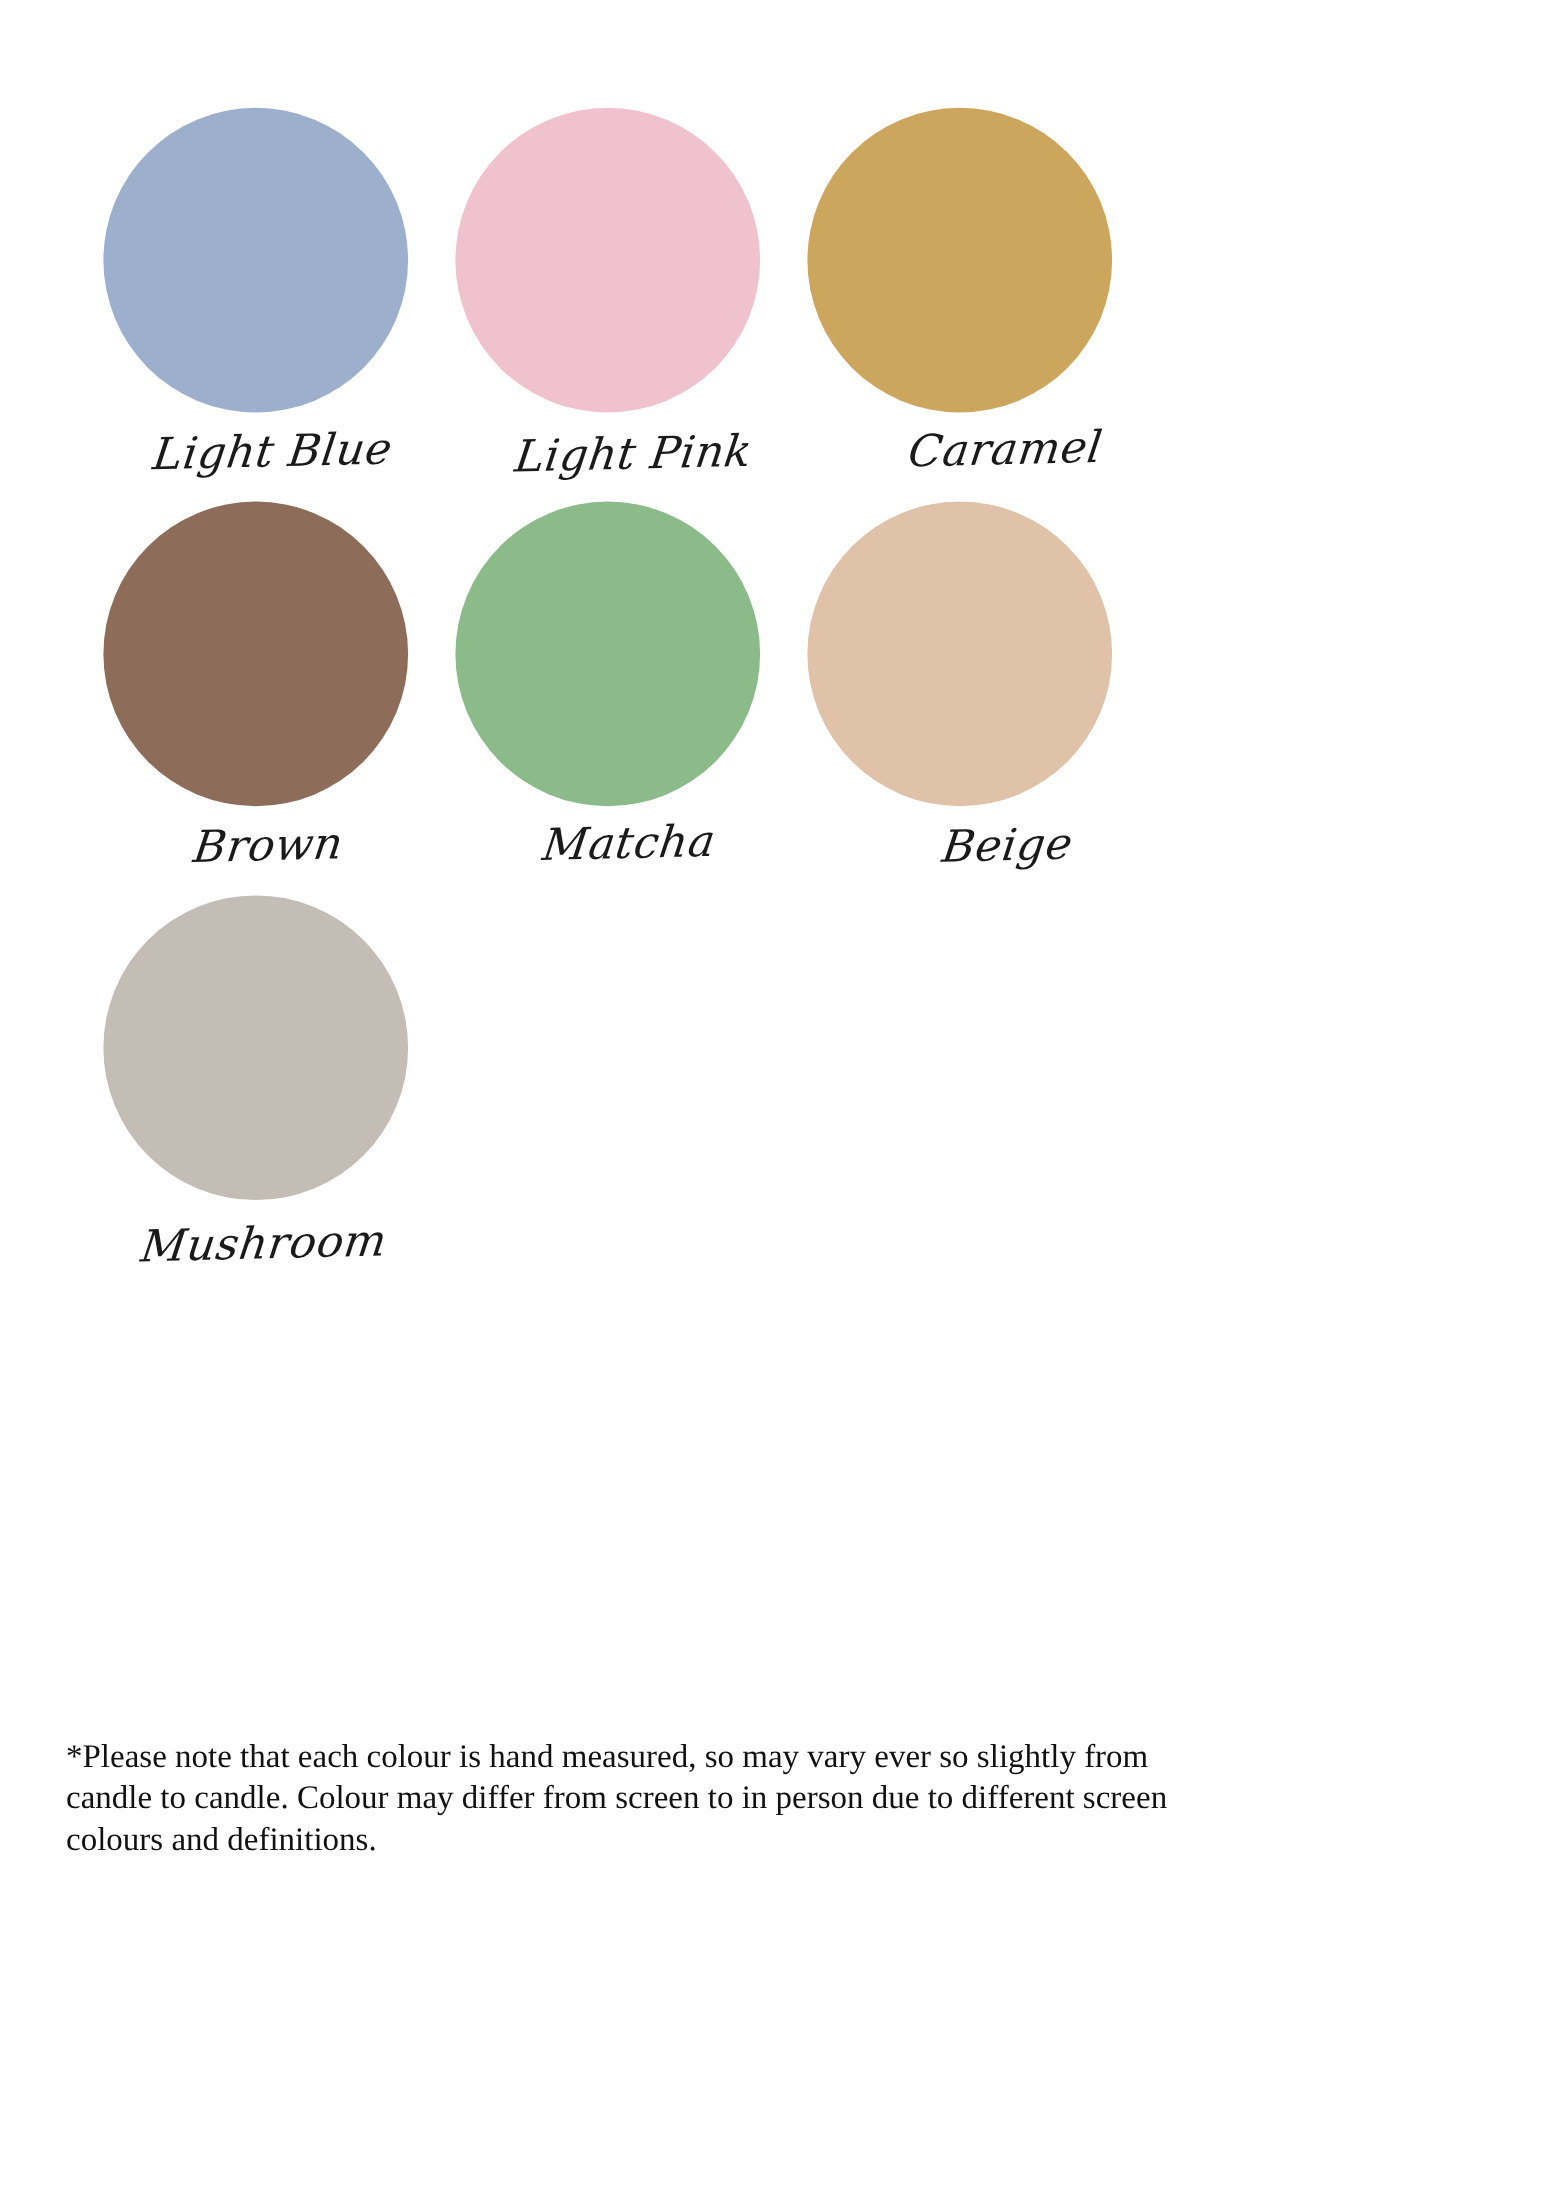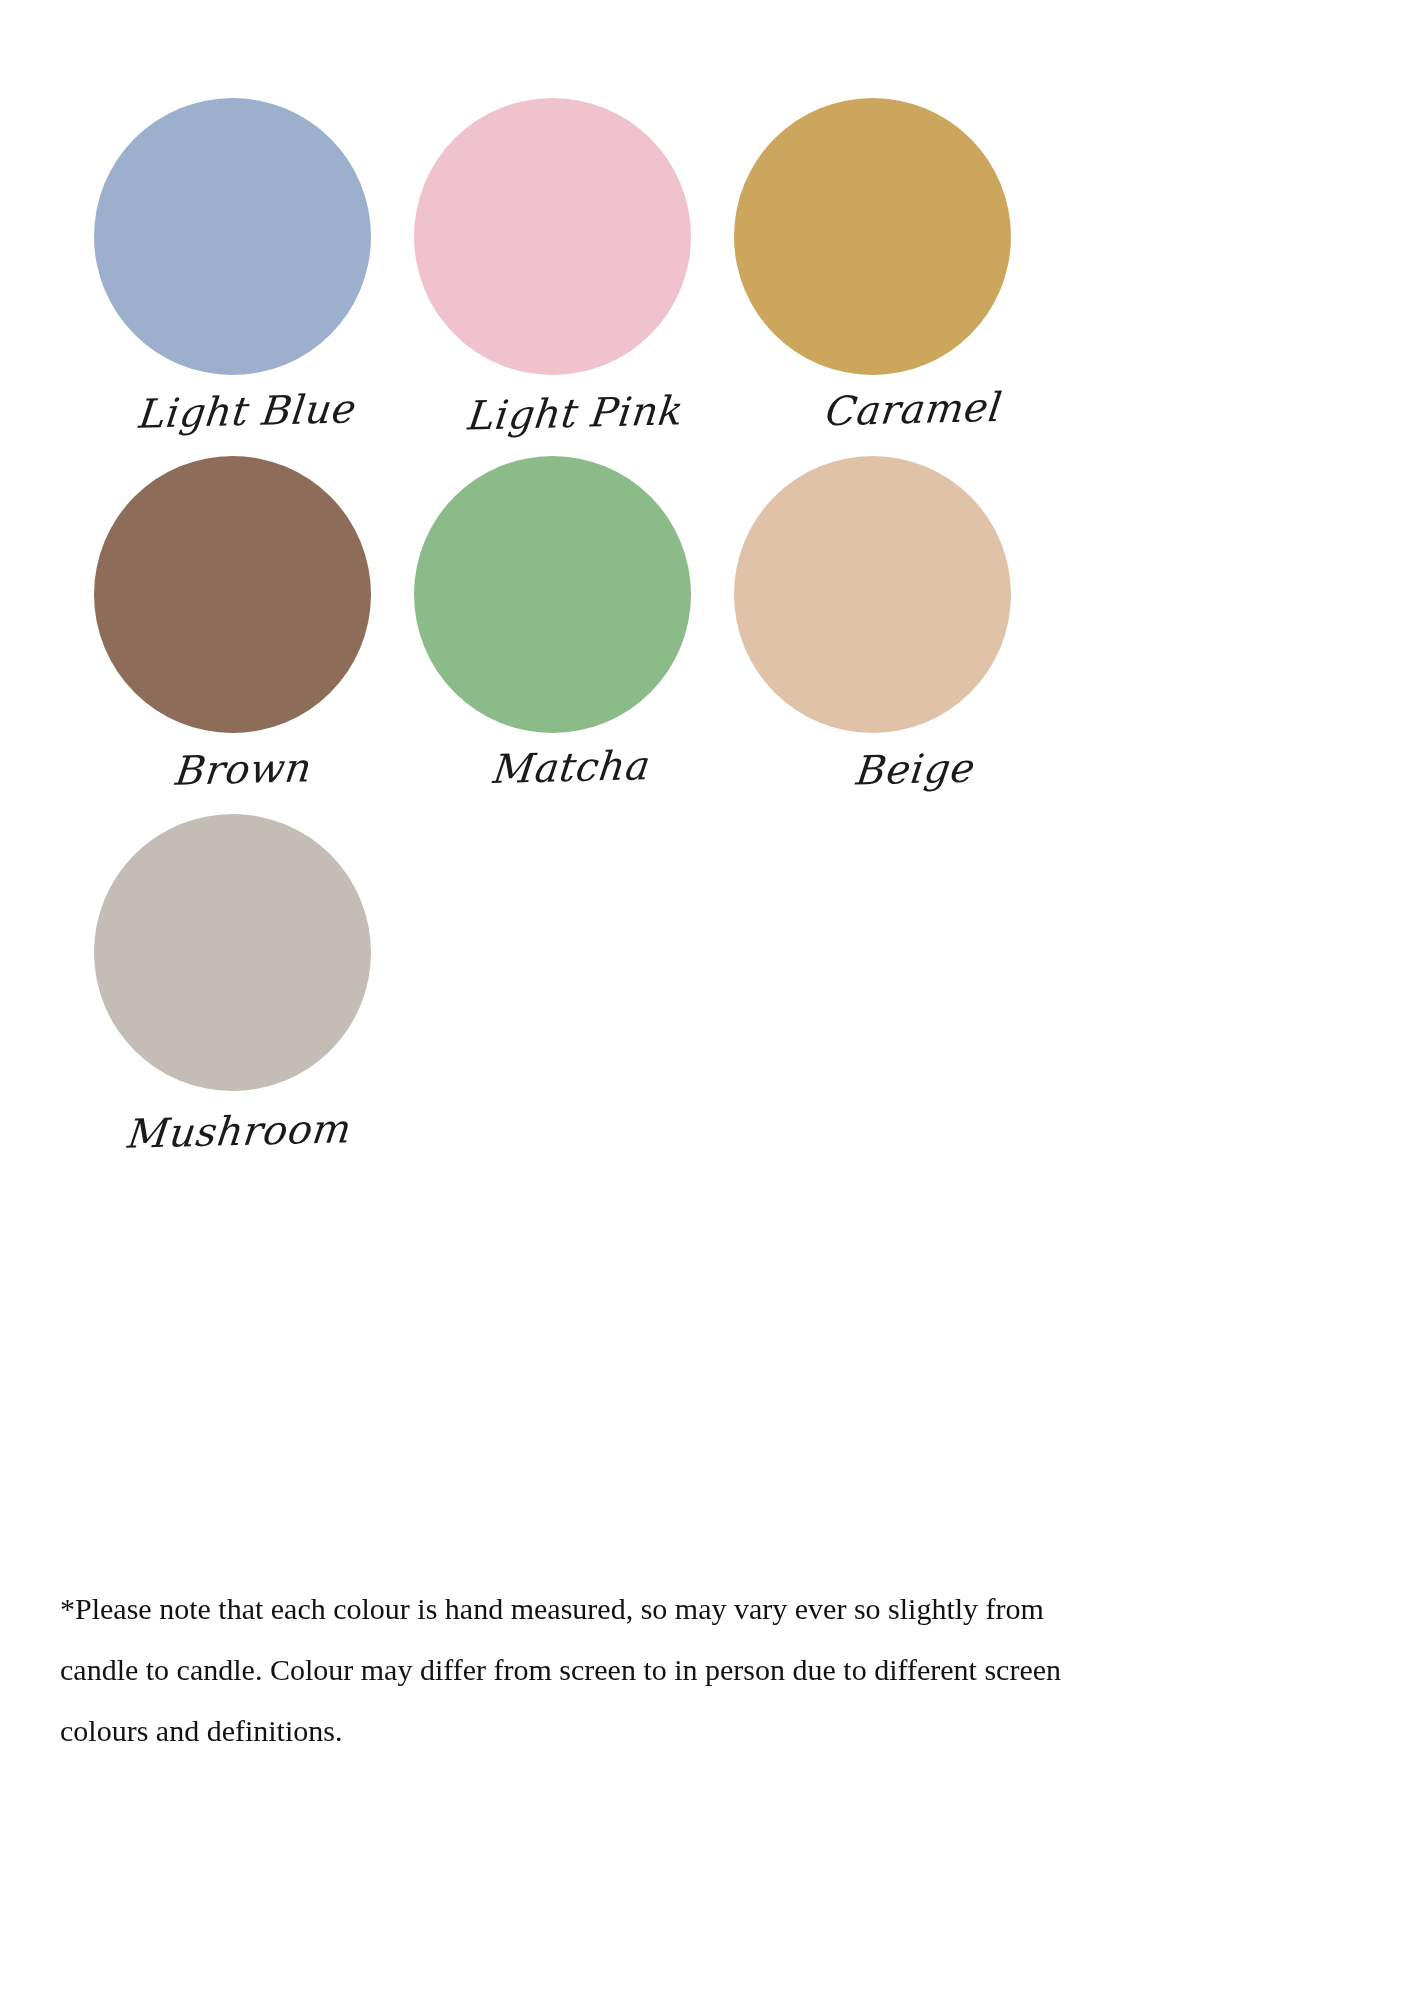--- a/index.html
+++ b/index.html
@@ -74,21 +74,21 @@
   .swatch-cell:nth-child(7) .swatch-label { left: 6px;  top: 294px; }
 
   
   .disclaimer {
     position: absolute;
     left: 60px;
     top: 1548px;
     width: 1030px;
     font-family: "Liberation Serif", "DejaVu Serif", serif;
     font-size: 30px;
-    line-height: 61px;
+    line-height: 38px;
     color: #111111;
     text-align: left;
   }
 </style>
 </head>
 <body>
 
 <div class="page">
 
   <div class="palette-grid">

